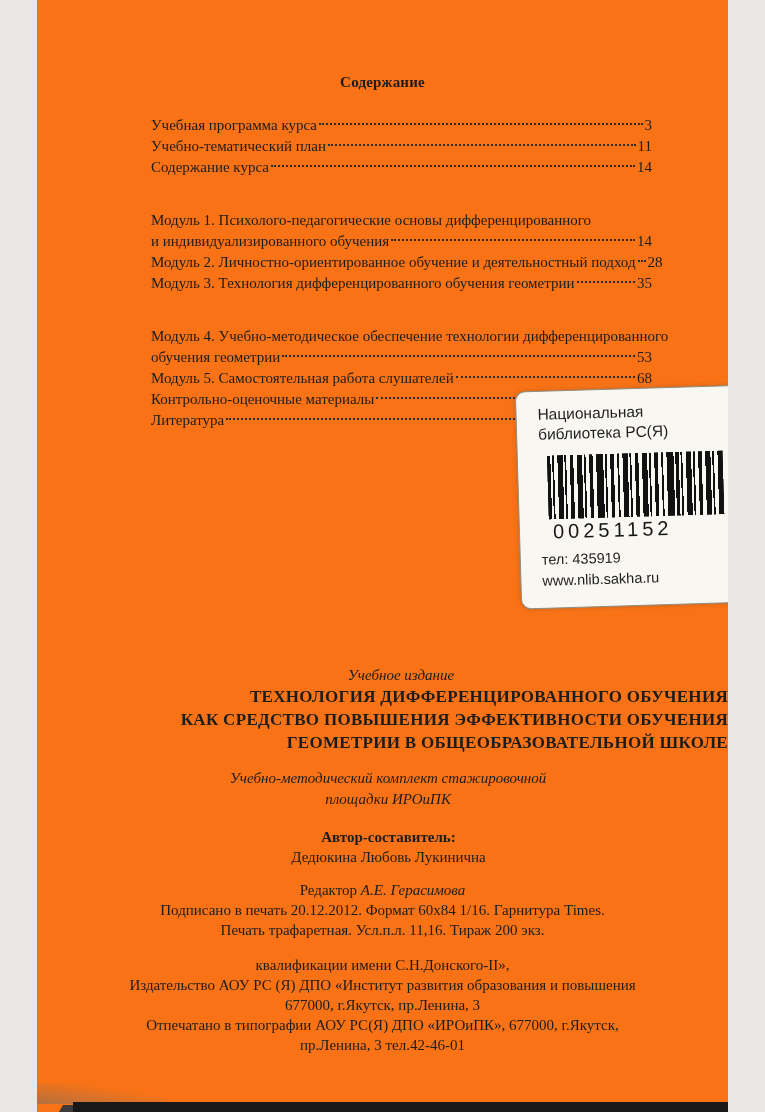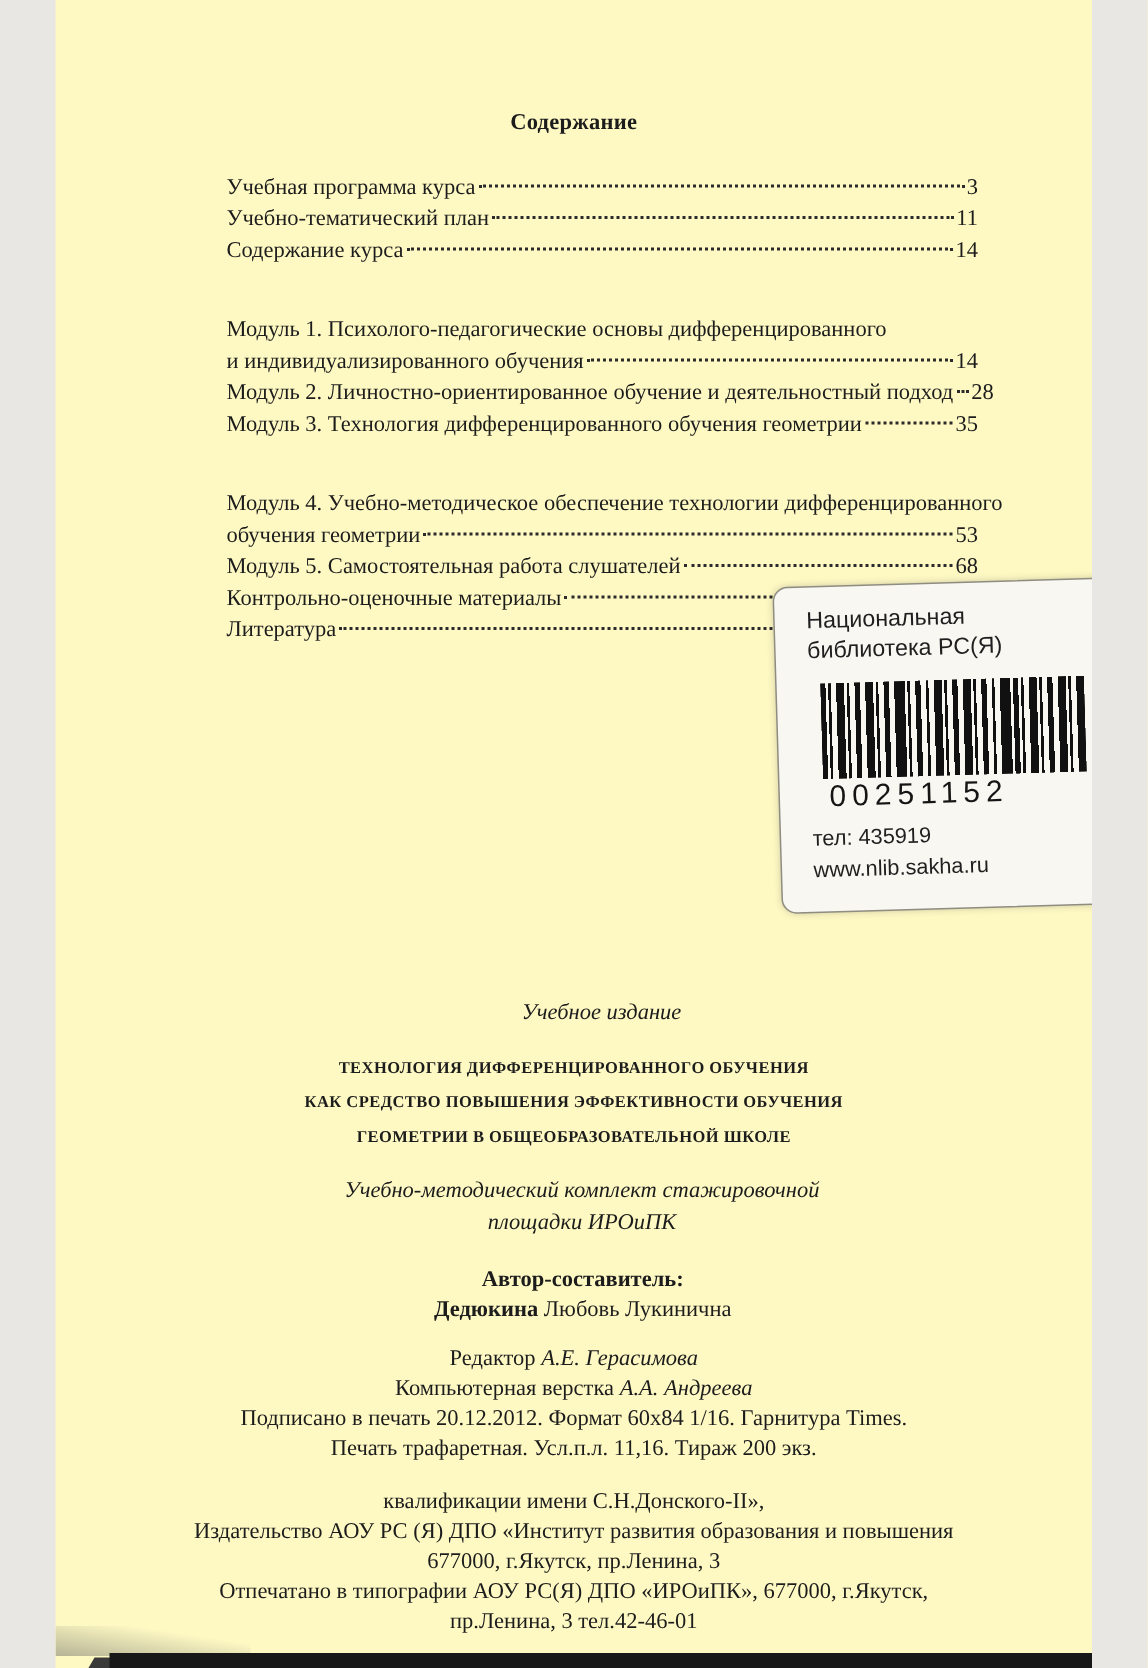--- a/index.html
+++ b/index.html
@@ -4,21 +4,21 @@
 <style>
   * { margin: 0; padding: 0; box-sizing: border-box; }
   html, body { background: #e9e7e4; }
   body { font-family: "Liberation Serif", "DejaVu Serif", serif; }
 
   .page {
     position: relative;
     width: 691px;
     height: 1112px;
     margin: 0 auto;
-    background: #fef9c3;
+    background: #f97316;
     color: #1c1c1c;
     overflow: hidden;
   }
 
   
   .toc-title {
     padding-top: 72px;
     text-align: center;
     font-weight: bold;
     font-size: 15px;
@@ -79,44 +79,43 @@
   
   .edition {
     margin-top: 234px;
     text-align: center;
     font-style: italic;
     font-size: 15px;
     line-height: 20px;
     padding-left: 37px;
   }
   .main-title {
-    margin-top: 16px;
-    text-align: center;
+    text-align: right;
     font-weight: bold;
-    font-size: 11px;
+    font-size: 17px;
     line-height: 23px;
     letter-spacing: .3px;
   }
   .subtitle {
     margin-top: 14px;
     text-align: center;
     font-style: italic;
     font-size: 15px;
     line-height: 21px;
     padding-left: 11px;
   }
   .author-block {
     margin-top: 17px;
     text-align: center;
     font-size: 15px;
     line-height: 20px;
     padding-left: 12px;
   }
   .author-label { font-weight: bold; }
-  .author-surname { font-weight: bold; }
+  .author-surname { font-weight: normal; }
   .imprint {
     margin-top: 13px;
     text-align: center;
     font-size: 15px;
     line-height: 20px;
   }
   .imprint .name-italic { font-style: italic; }
   .publisher {
     margin-top: 15px;
     text-align: center;
@@ -268,21 +267,20 @@
     <div>площадки ИРОиПК</div>
   </div>
 
   <div class="author-block">
     <div class="author-label">Автор-составитель:</div>
     <div><span class="author-surname">Дедюкина</span><span> Любовь Лукинична</span></div>
   </div>
 
   <div class="imprint">
     <div><span>Редактор </span><span class="name-italic">А.Е. Герасимова</span></div>
-    <div><span>Компьютерная верстка </span><span class="name-italic">А.А. Андреева</span></div>
     <div>Подписано в печать 20.12.2012. Формат 60х84 1/16. Гарнитура Times.</div>
     <div>Печать трафаретная. Усл.п.л. 11,16. Тираж 200 экз.</div>
   </div>
 
   <div class="publisher">
     <div>квалификации имени С.Н.Донского-II»,</div>
     <div>Издательство АОУ РС (Я) ДПО «Институт развития образования и повышения</div>
     <div>677000, г.Якутск, пр.Ленина, 3</div>
     <div>Отпечатано в типографии АОУ РС(Я) ДПО «ИРОиПК», 677000, г.Якутск,</div>
     <div>пр.Ленина, 3 тел.42-46-01</div>

